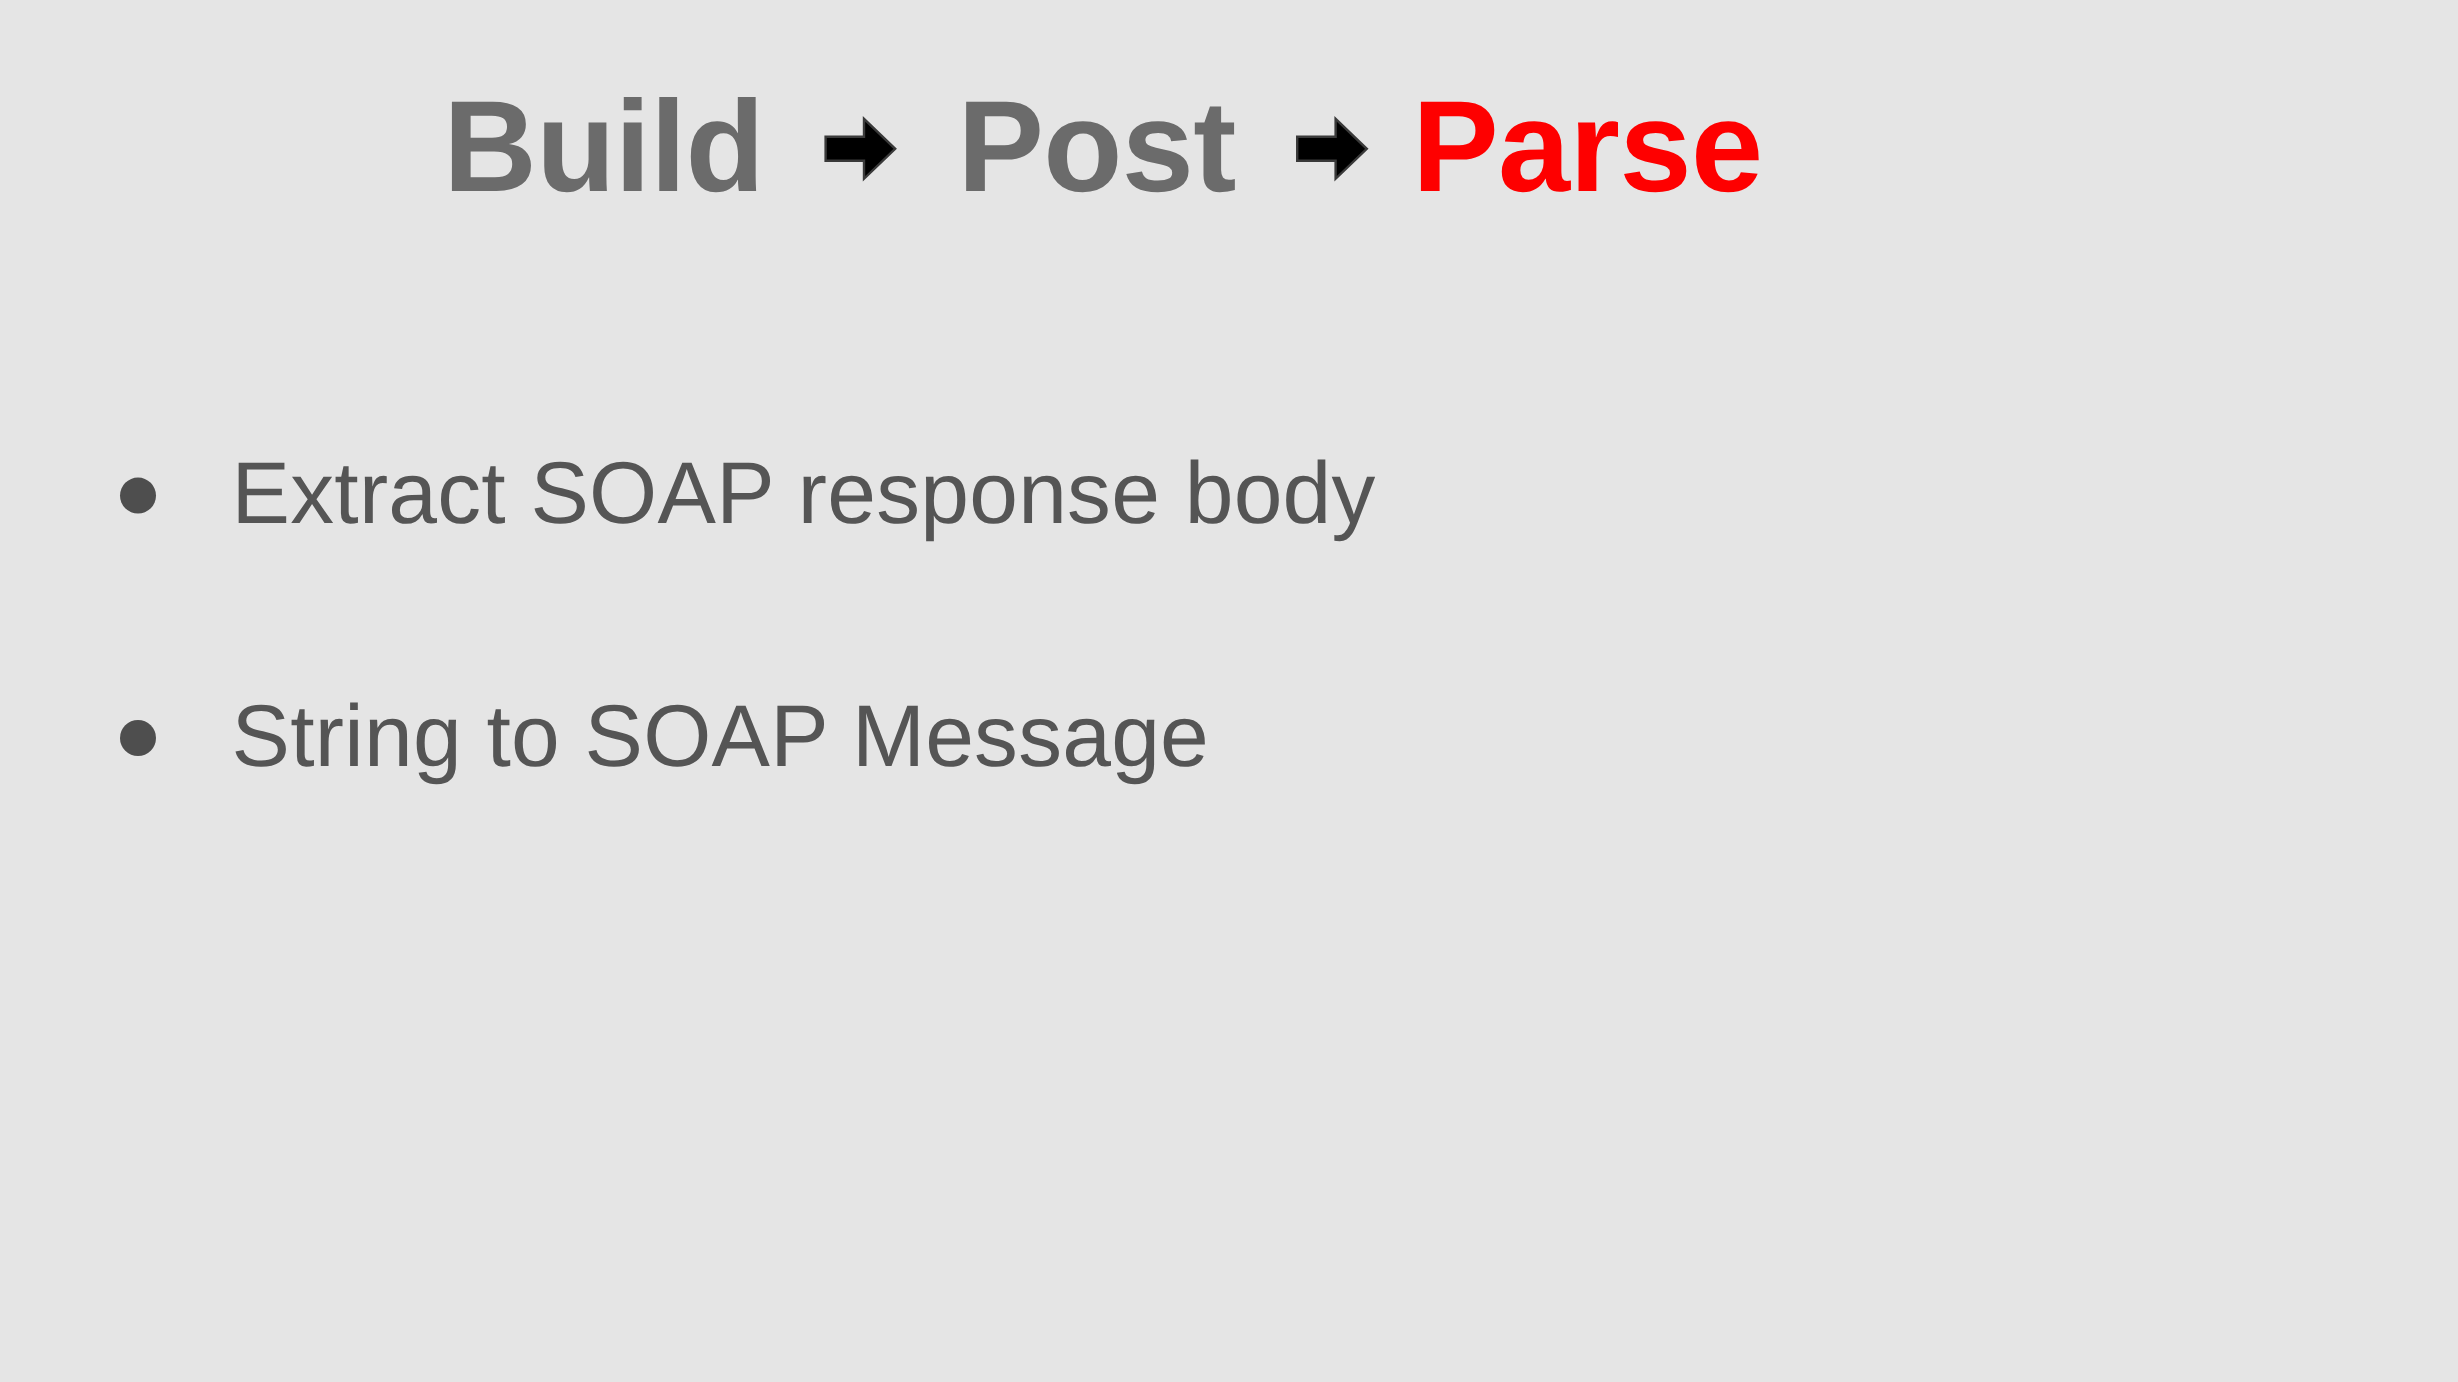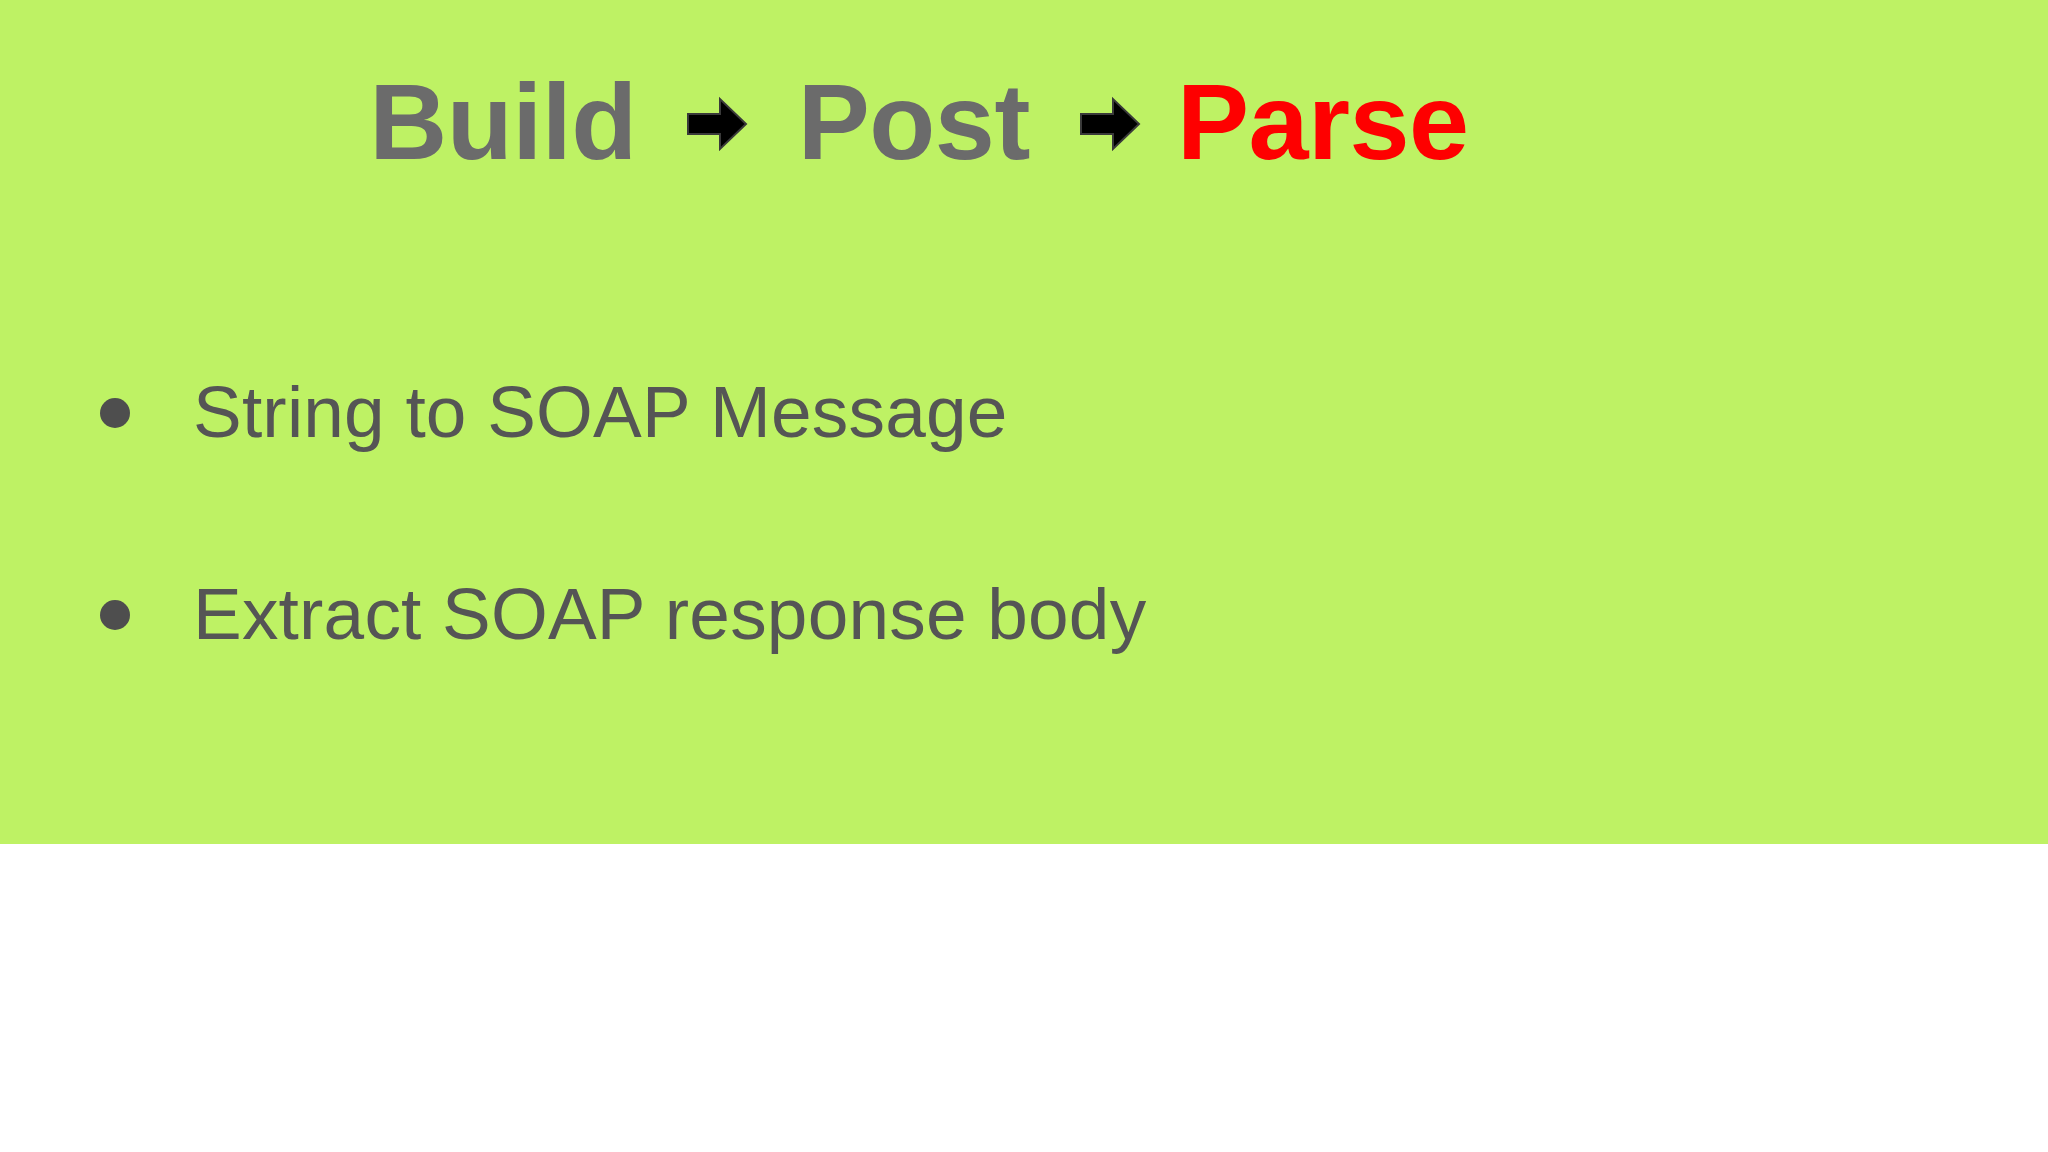--- a/index.html
+++ b/index.html
@@ -11,22 +11,22 @@
     width: 2048px;
     height: 1152px;
     overflow: hidden;
     font-family: "Liberation Sans", "DejaVu Sans", sans-serif;
     -webkit-font-smoothing: antialiased;
   }
 
   .slide {
     position: relative;
     width: 2048px;
-    height: 844px;
-    background: #bef264;
+    height: 1152px;
+    background: #e5e5e5;
     box-sizing: border-box;
   }
 
   
   .slide-title {
     position: absolute;
     left: 0;
     top: 62px;
     width: 2048px;
     text-align: center;
@@ -125,23 +125,23 @@
       </svg>
     </span>
 
     <span class="title-word parse">Parse</span>
   </div>
 
   <div class="bullet-list">
 
     <div class="bullet-item">
       <span class="bullet-marker"></span>
-      <span class="bullet-text">String to SOAP Message</span>
+      <span class="bullet-text">Extract SOAP response body</span>
     </div>
 
     <div class="bullet-item">
       <span class="bullet-marker"></span>
-      <span class="bullet-text">Extract SOAP response body</span>
+      <span class="bullet-text">String to SOAP Message</span>
     </div>
 
   </div>
 
 </div>
 
 </body></html>

